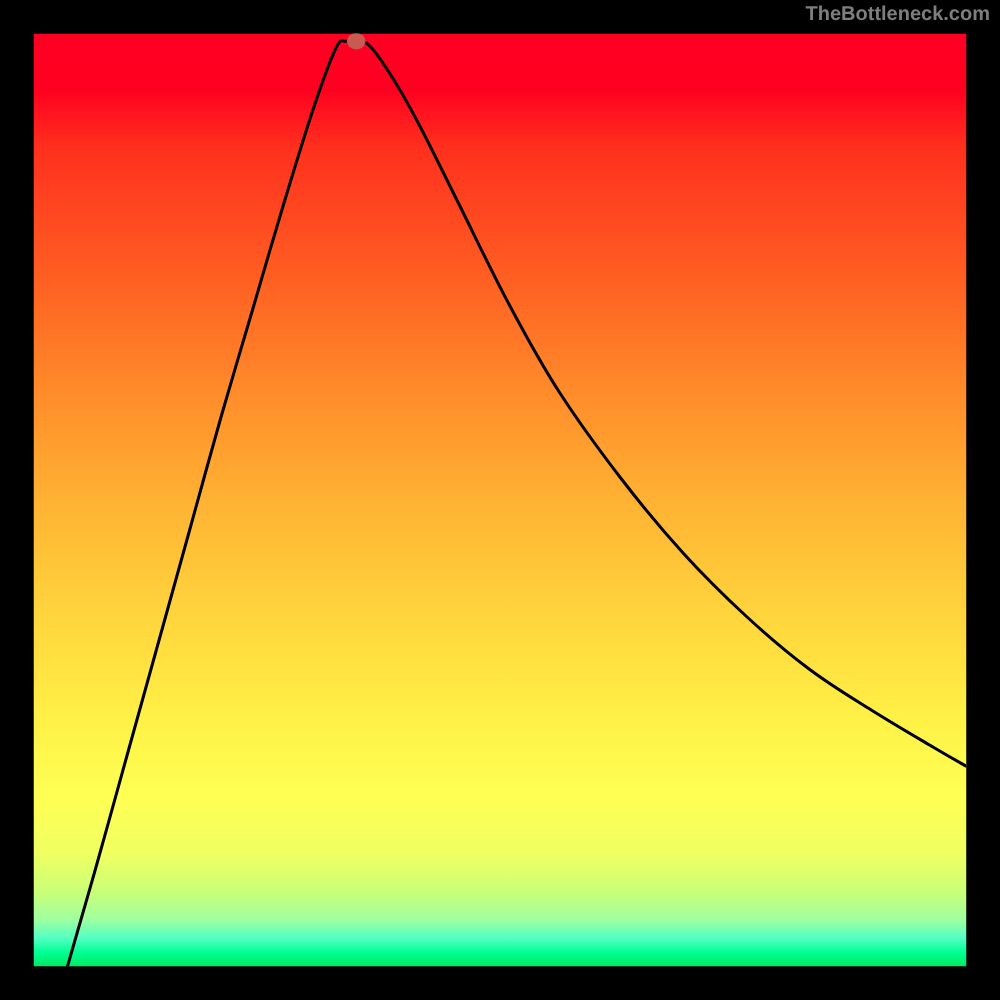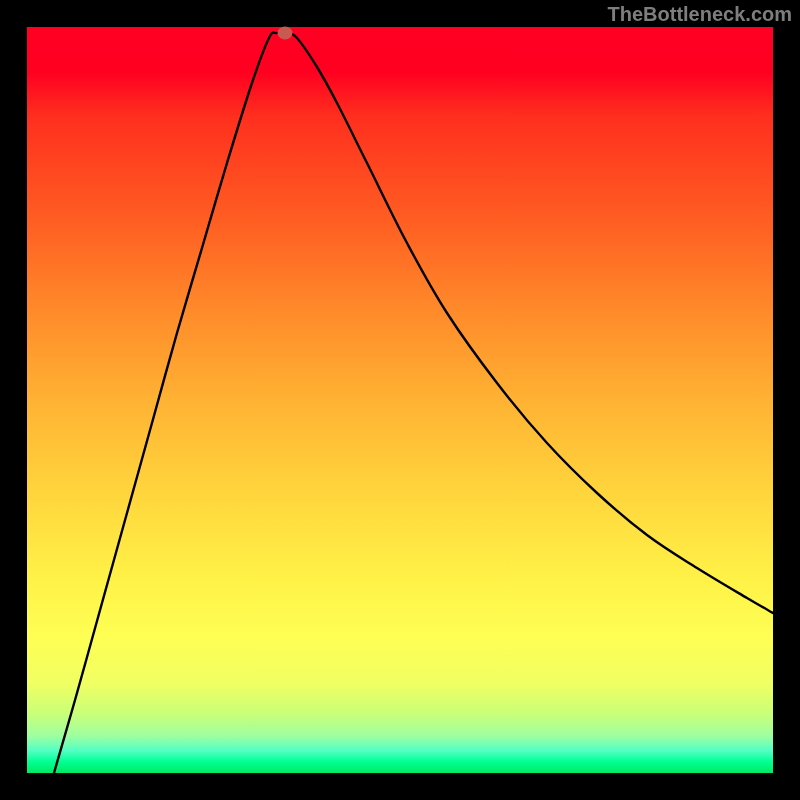--- a/index.html
+++ b/index.html
@@ -32,21 +32,21 @@
       #52ffc4 97%,
       #00ff94 98.5%,
       #00ea61 100%
     );
   }
   .watermark {
     position: absolute;
     top: 3px;
     right: 8px;
     font-family: Arial, Helvetica, sans-serif;
-    font-size: 20px;
+    font-size: 16px;
     font-weight: bold;
     color: #7e7e7e;
   }
   svg.curve {
     position: absolute;
     left: 0; top: 0;
     width: 746px;
     height: 746px;
   }
   .marker {

